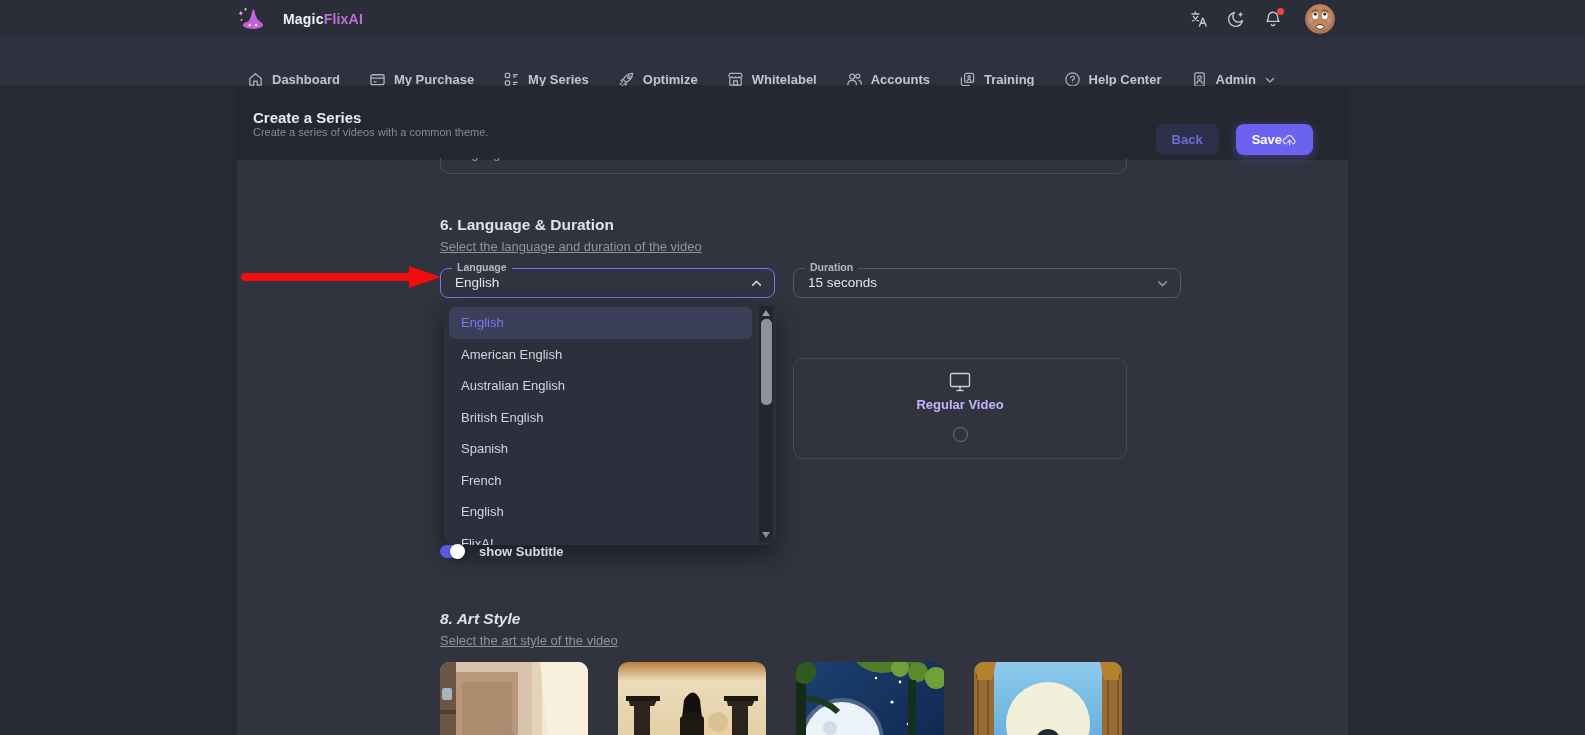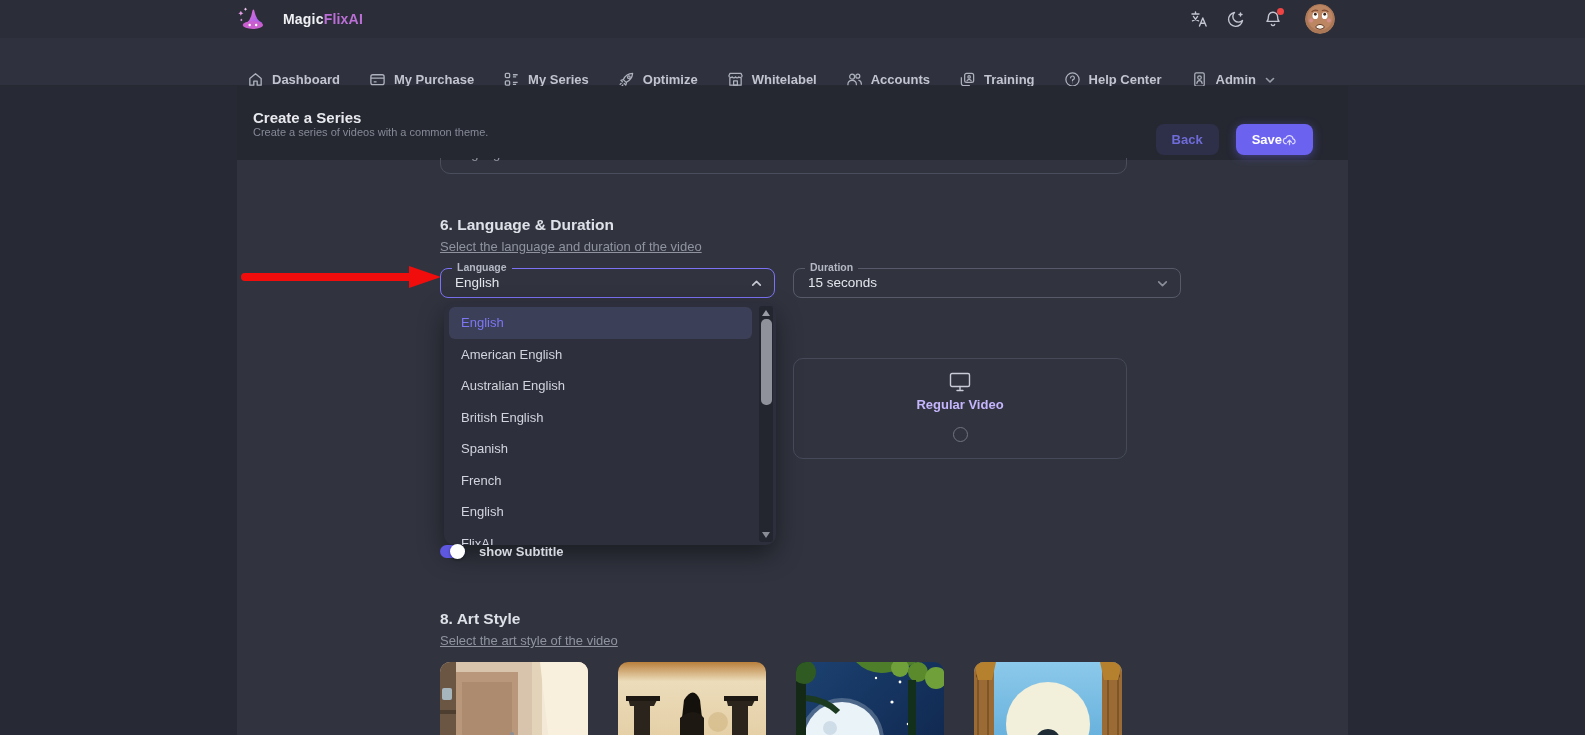--- a/index.html
+++ b/index.html
@@ -306,21 +306,21 @@
       <span class="vc-radio"></span>
     </div>
 
     <div class="toggle-row">
       <span class="toggle">
           <span class="knob"></span>
         </span>
       <span class="toggle-label">show Subtitle</span>
     </div>
 
-    <div class="sec-h" style="top:524px;">8. Art Style</div>
+    <div class="sec-h" style="top:524px;font-style:italic;">8. Art Style</div>
     <div class="sec-s" style="top:547px;">Select the art style of the video</div>
 
     <div class="thumb-row">
 
       <div class="thumb">
         <svg viewBox="0 0 148 160">
           <rect width="148" height="160" fill="#d8c4ac"></rect>
           <rect x="0" y="0" width="16" height="160" fill="#6b5644"></rect>
           <rect x="2" y="26" width="10" height="12" rx="2" fill="#a7b6bd"></rect>
           <rect x="0" y="48" width="16" height="4" fill="#4e3e30"></rect>

